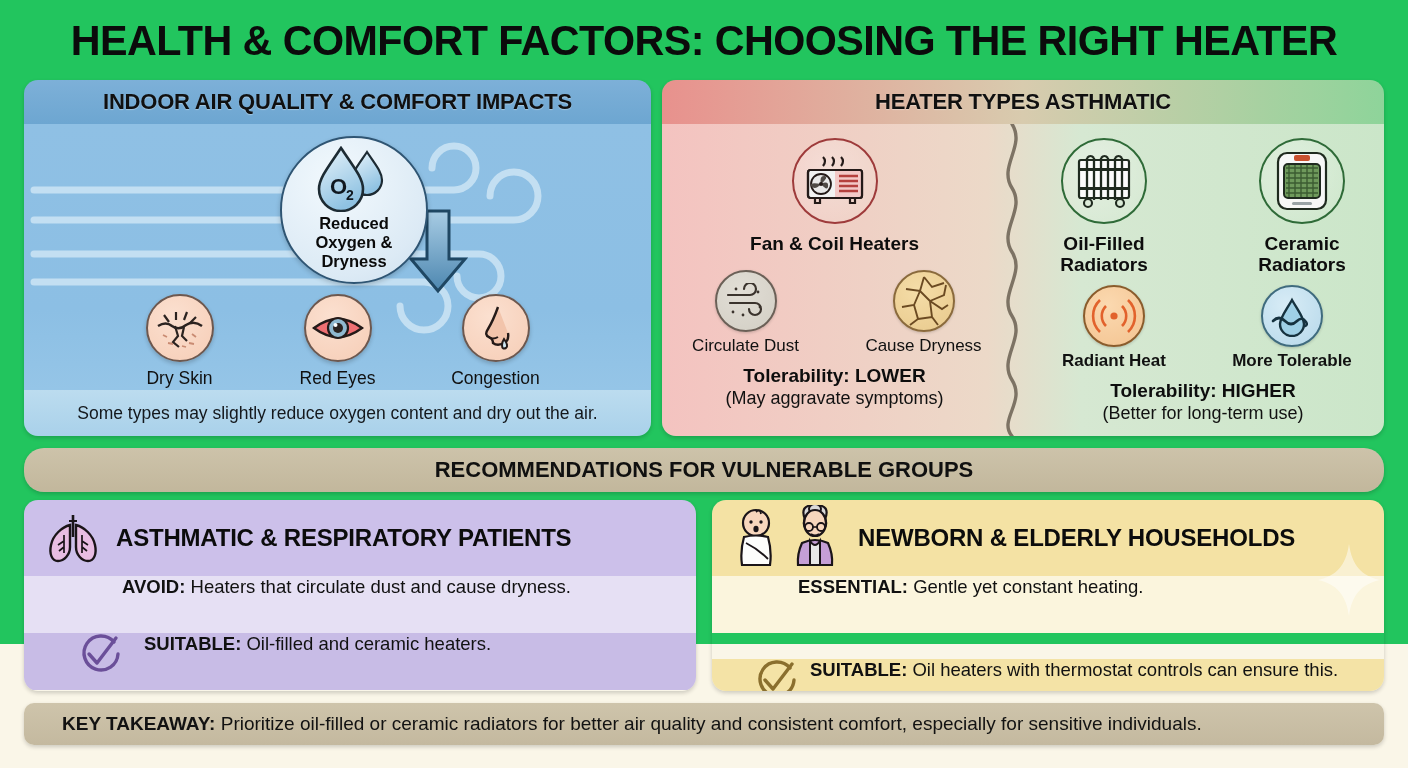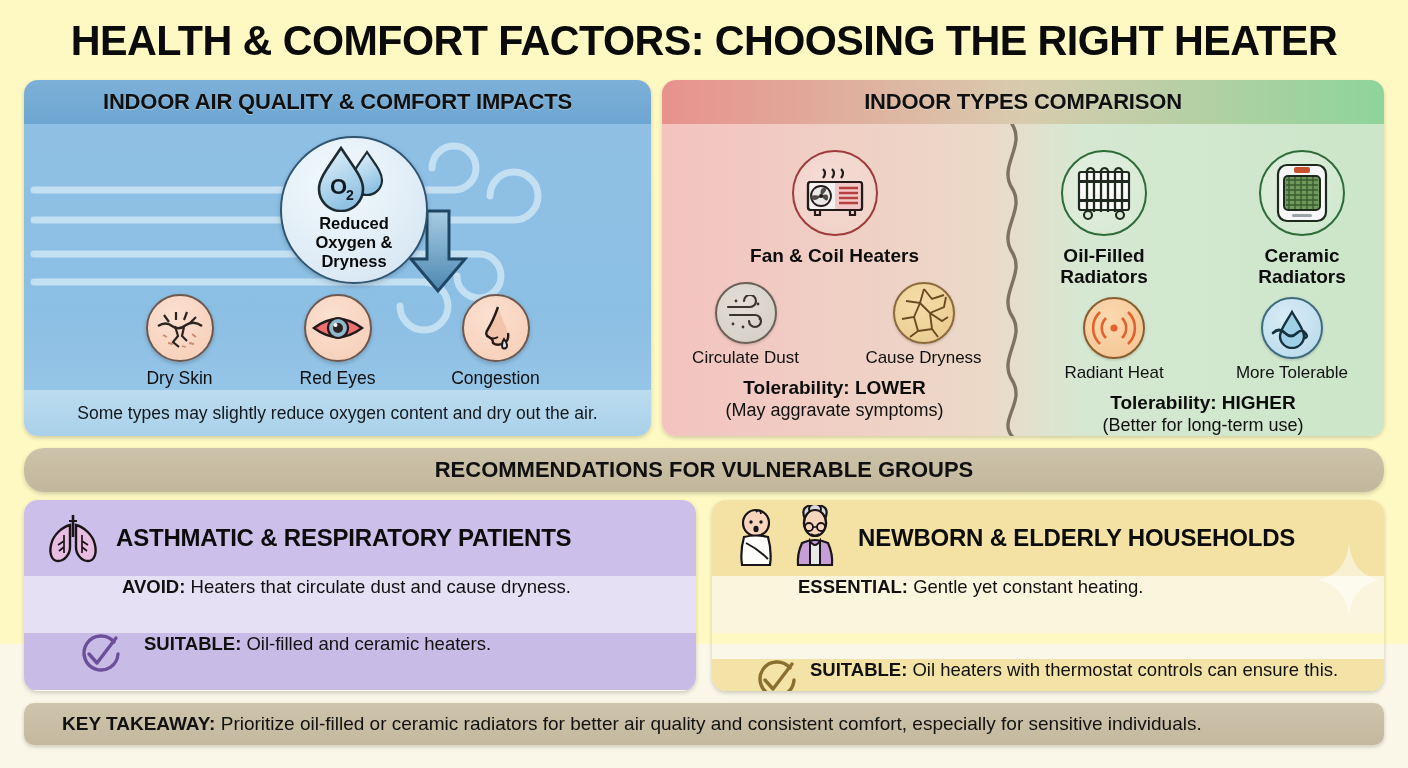--- a/index.html
+++ b/index.html
@@ -2,21 +2,21 @@
 <html><head>
 <meta charset="utf-8">
 <style>
   * { box-sizing: border-box; margin: 0; padding: 0; }
   html, body {
     width: 1408px; height: 768px;
     background: #faf6e8;
     font-family: "Liberation Sans", sans-serif;
     overflow: hidden;
   }
-  .page { position: relative; width: 1408px; height: 644px; background: #fef9c3; }
+  .page { position: relative; width: 1408px; height: 644px; background: #22c55e; }
 
   
   .main-title {
     position: absolute; left: 0; top: 12px; width: 1408px;
     text-align: center;
     font-size: 43px; font-weight: bold; letter-spacing: -0.6px;
     color: #0b0b0b; line-height: 56px;
     transform: scaleX(0.96); transform-origin: center;
   }
 
@@ -64,21 +64,21 @@
     border: 2.5px solid #6d584f; display:flex; align-items:center; justify-content:center;
     box-shadow: 0 2px 4px rgba(0,0,0,.2);
   }
   .sym-lb { font-size: 17.5px; color:#101010; }
 
   
   #right-panel { left: 662px; top: 80px; width: 722px; height: 356px; }
   #right-panel .panel-hdr { background: linear-gradient(90deg,#e8918d 0%, #d8cbae 50%, #8ed49a 100%); }
   .rp-body { position:relative; height: 312px;
              background: linear-gradient(90deg,#f4c3c0 0%, #ecd9c8 45%, #d6e8d2 58%, #cbe6c9 100%); }
-  .rp-col { position:absolute; top:12px; text-align:center; }
+  .rp-col { position:absolute; top:0; text-align:center; }
   .rp-col-l { left: 0; width: 345px; }
   .rp-col-r { left: 360px; width: 362px; }
 
   .big-ic {
     width: 86px; height: 86px; border-radius: 50%;
     display:flex; align-items:center; justify-content:center;
     margin: 0 auto;
   }
   .ring-red { border: 2.8px solid #9e3b3b; background: radial-gradient(circle at 40% 34%, rgba(255,255,255,.30), rgba(255,255,255,0)); }
   .ring-grn { border: 2.8px solid #2f6b38; background: radial-gradient(circle at 40% 34%, rgba(255,255,255,.35), rgba(255,255,255,0)); }
@@ -213,21 +213,21 @@
             </svg>
           </div>
           <div class="sym-lb">Congestion</div>
         </div>
       </div>
     </div>
     <div class="lp-foot">Some types may slightly reduce oxygen content and dry out the air.</div>
   </div>
 
   <div class="panel" id="right-panel">
-    <div class="panel-hdr">INDOOR TYPES COMPARISON</div>
+    <div class="panel-hdr">HEATER TYPES ASTHMATIC</div>
     <div class="rp-body">
 
       <svg class="wavy-div" width="40" height="312" viewBox="0 0 40 312">
         <path d="M20,0 C34,22 6,42 20,64 C34,86 6,106 20,128 C34,150 6,170 20,192 C34,214 6,234 20,256 C34,278 6,296 20,312" stroke="#7d7364" stroke-width="3.4" fill="none" stroke-linecap="round"></path>
       </svg>
 
       <div class="rp-col rp-col-l">
         <div class="big-ic ring-red" style="margin-top:14px;">
           <svg width="66" height="62" viewBox="0 0 66 62">
             <path d="M18,6 q4,-5 0,-9 M27,6 q4,-5 0,-9 M36,6 q4,-5 0,-9" stroke="#241a18" stroke-width="2.2" fill="none" transform="translate(3,10)"></path>
@@ -299,21 +299,21 @@
                 <path d="M12,18 h32 M12,23 h32 M12,28 h32 M12,33 h32 M12,38 h32 M12,43 h32" stroke="#3d5c32" stroke-width="1.4"></path>
                 <path d="M15,15 v32 M21,15 v32 M27,15 v32 M33,15 v32 M39,15 v32" stroke="#3d5c32" stroke-width="1.4"></path>
                 <rect x="18" y="52" width="20" height="3" rx="1.5" fill="#9aa3a6"></rect>
               </svg>
             </div>
             <div class="big-lb">Ceramic</div>
             <div class="big-lb" style="margin-top:0;">Radiators</div>
           </div>
         </div>
 
-        <div class="sub-row" style="margin-top:10px;">
+        <div class="sub-row" style="margin-top:10px;font-weight:bold;">
           <div class="sub-item">
             <div class="sub-ic" style="background:radial-gradient(circle at 40% 32%,#fbd9b0,#f3c390);border:2.5px solid #8a5c2c;">
               <svg width="46" height="40" viewBox="0 0 46 40">
                 <circle cx="23" cy="20" r="3.6" fill="#e2622c"></circle>
                 <path d="M15,10 a14,14 0 0,0 0,20 M31,10 a14,14 0 0,1 0,20" stroke="#e2622c" stroke-width="2.6" fill="none"></path>
                 <path d="M9,4 a22,22 0 0,0 0,32 M37,4 a22,22 0 0,1 0,32" stroke="#e2622c" stroke-width="2.6" fill="none"></path>
               </svg>
             </div>
             <div class="sub-lb">Radiant Heat</div>
           </div>

